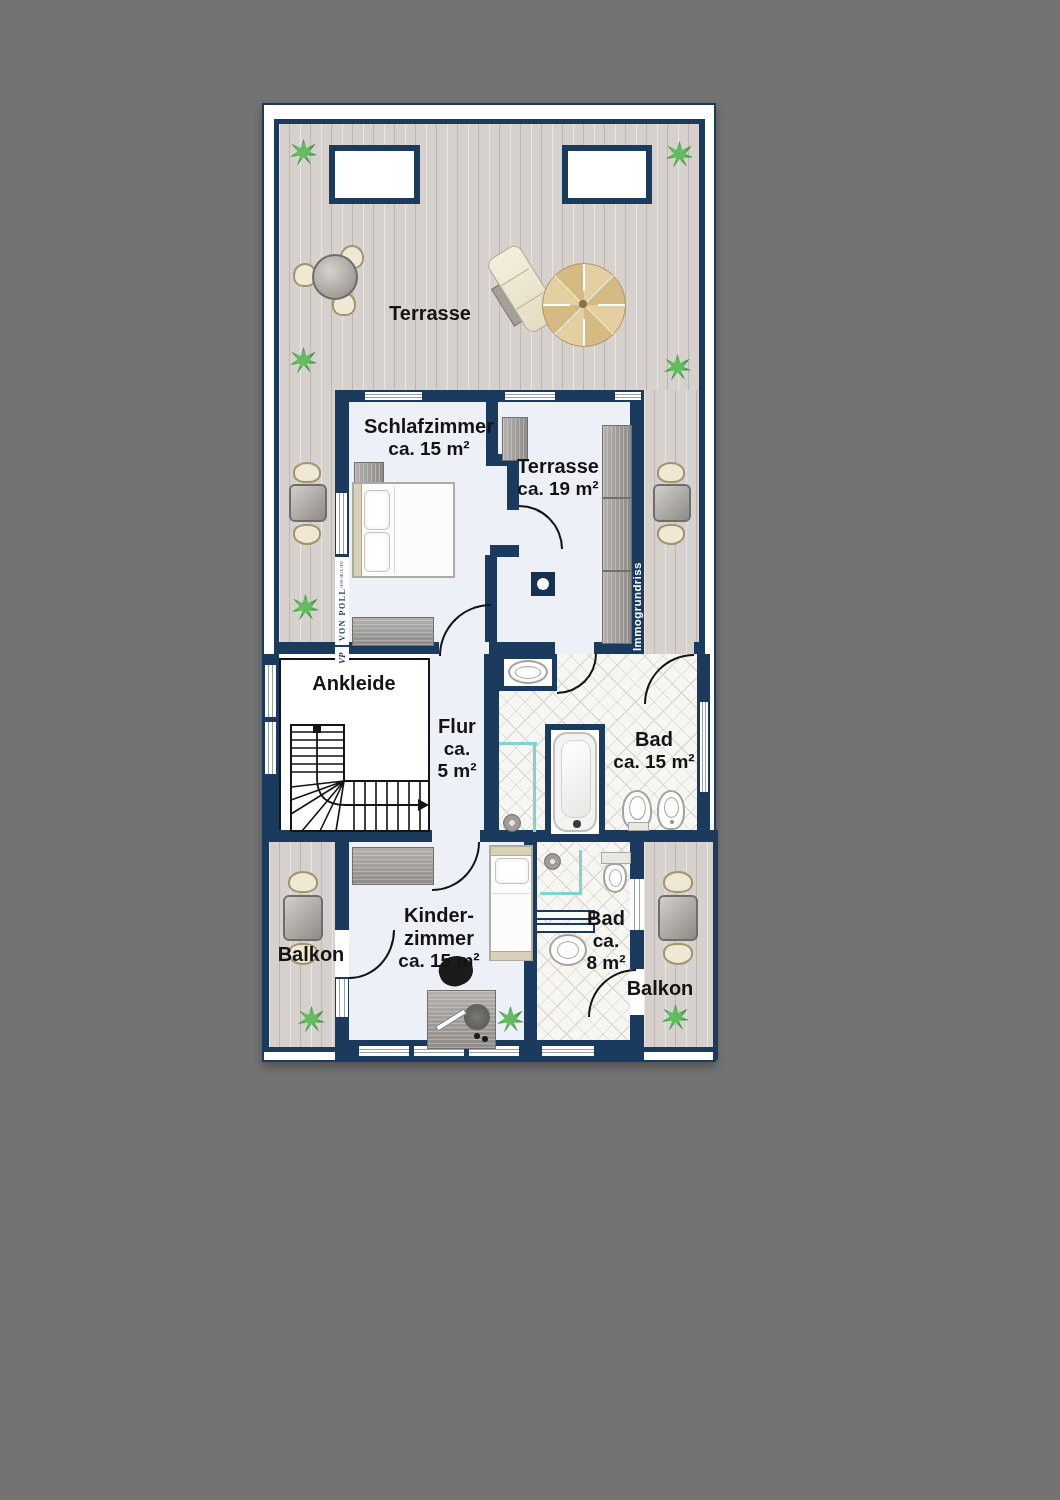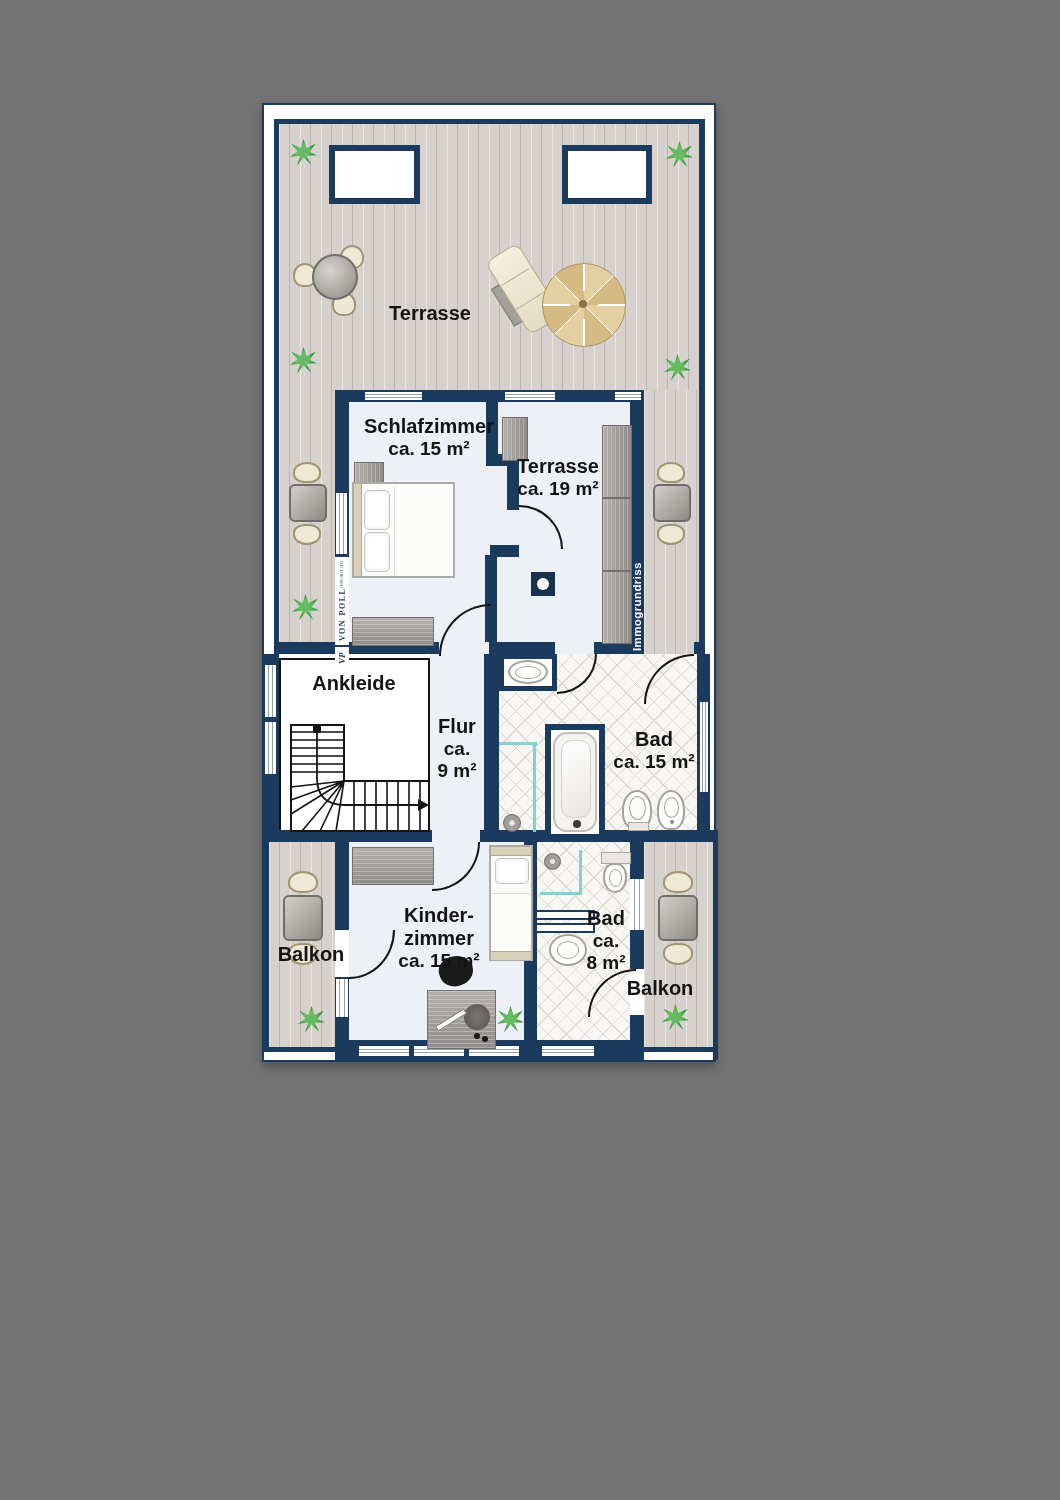--- a/index.html
+++ b/index.html
@@ -252,21 +252,21 @@
   <div class="lbl" style="left:294px;top:350px;">
     <span class="big">Terrasse</span>
     <span class="small">ca. 19 m²</span>
   </div>
   <div class="lbl" style="left:90px;top:567px;">
     <span class="big">Ankleide</span>
   </div>
   <div class="lbl" style="left:193px;top:610px;">
     <span class="big">Flur</span>
     <span class="small">ca.</span>
-    <span class="small">9 m²</span>
+    <span class="small">5 m²</span>
   </div>
   <div class="lbl" style="left:390px;top:623px;">
     <span class="big">Bad</span>
     <span class="small">ca. 15 m²</span>
   </div>
   <div class="lbl" style="left:175px;top:799px;">
     <span class="big">Kinder-</span>
     <span class="big">zimmer</span>
     <span class="small">ca. 15 m²</span>
   </div>

